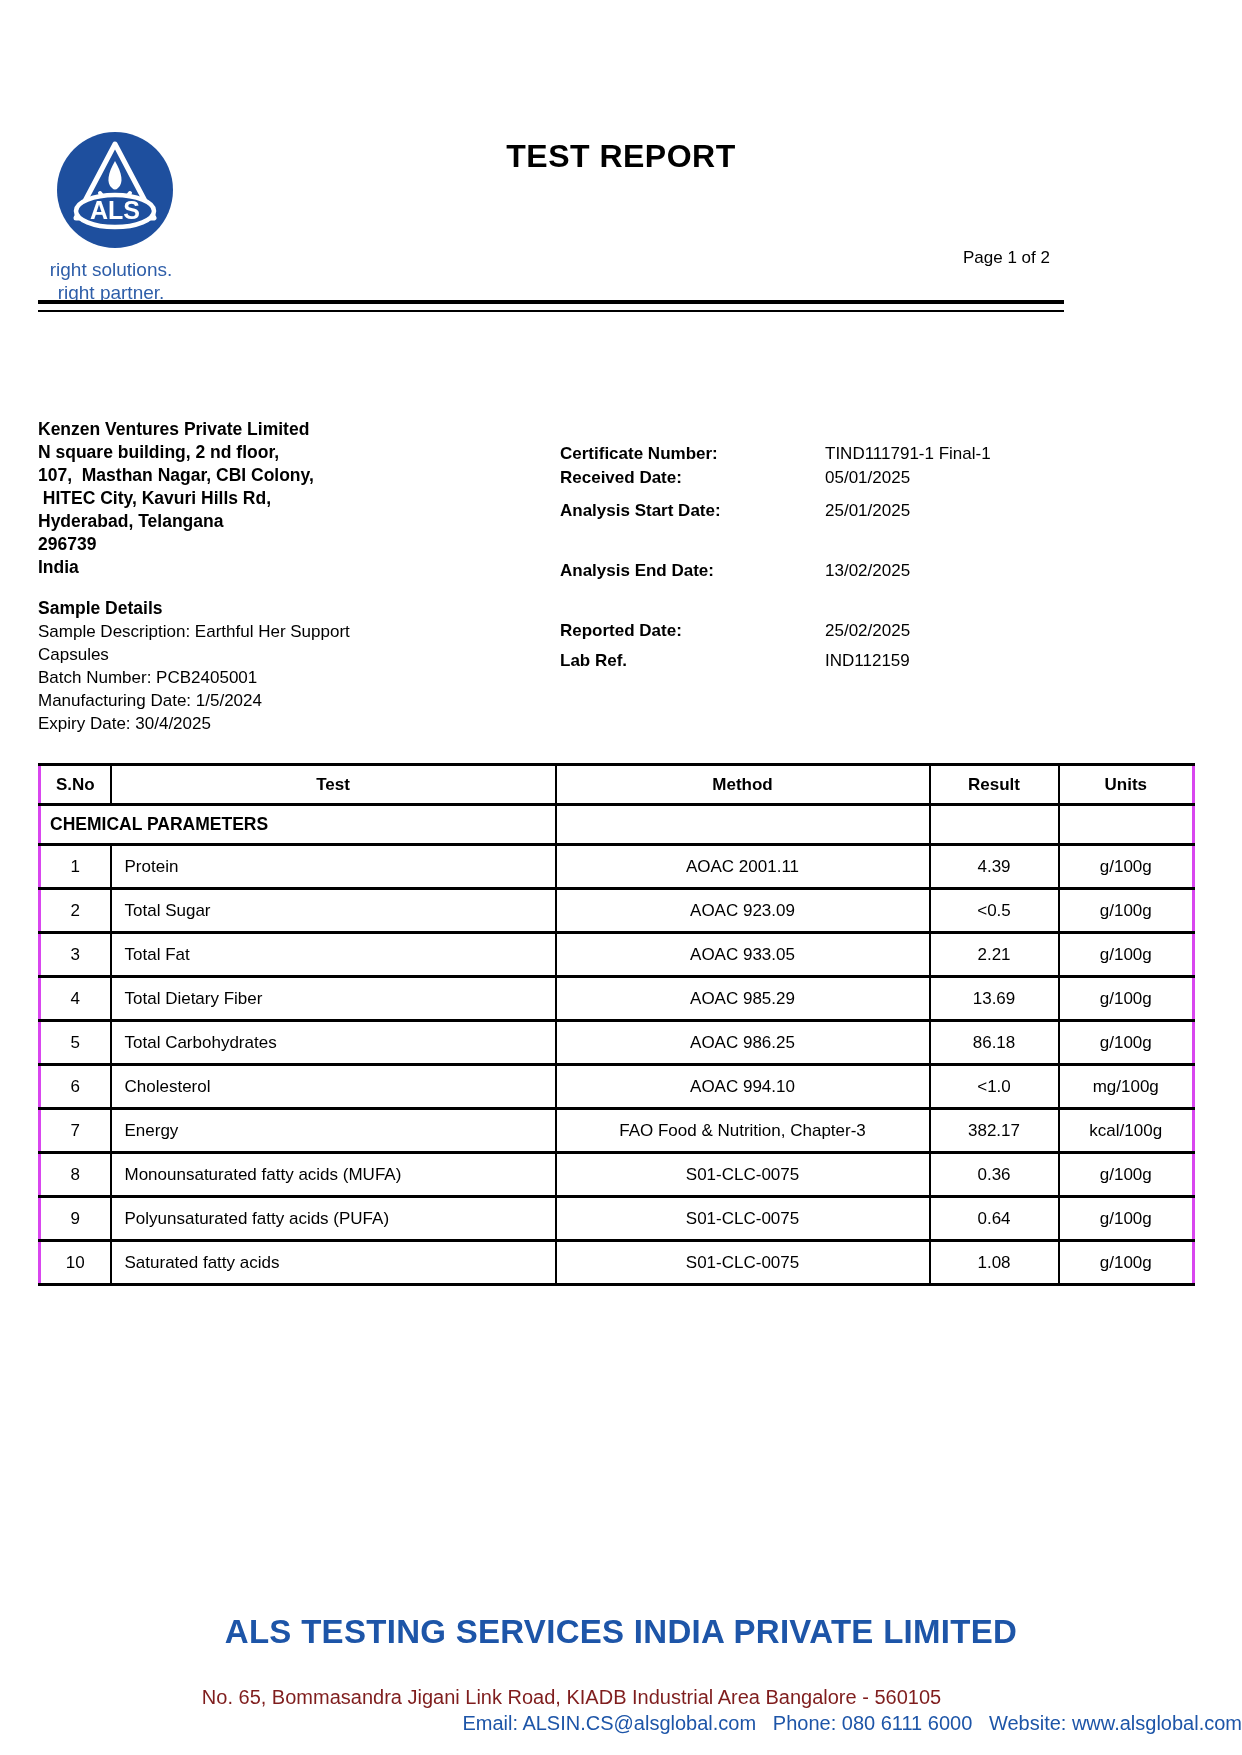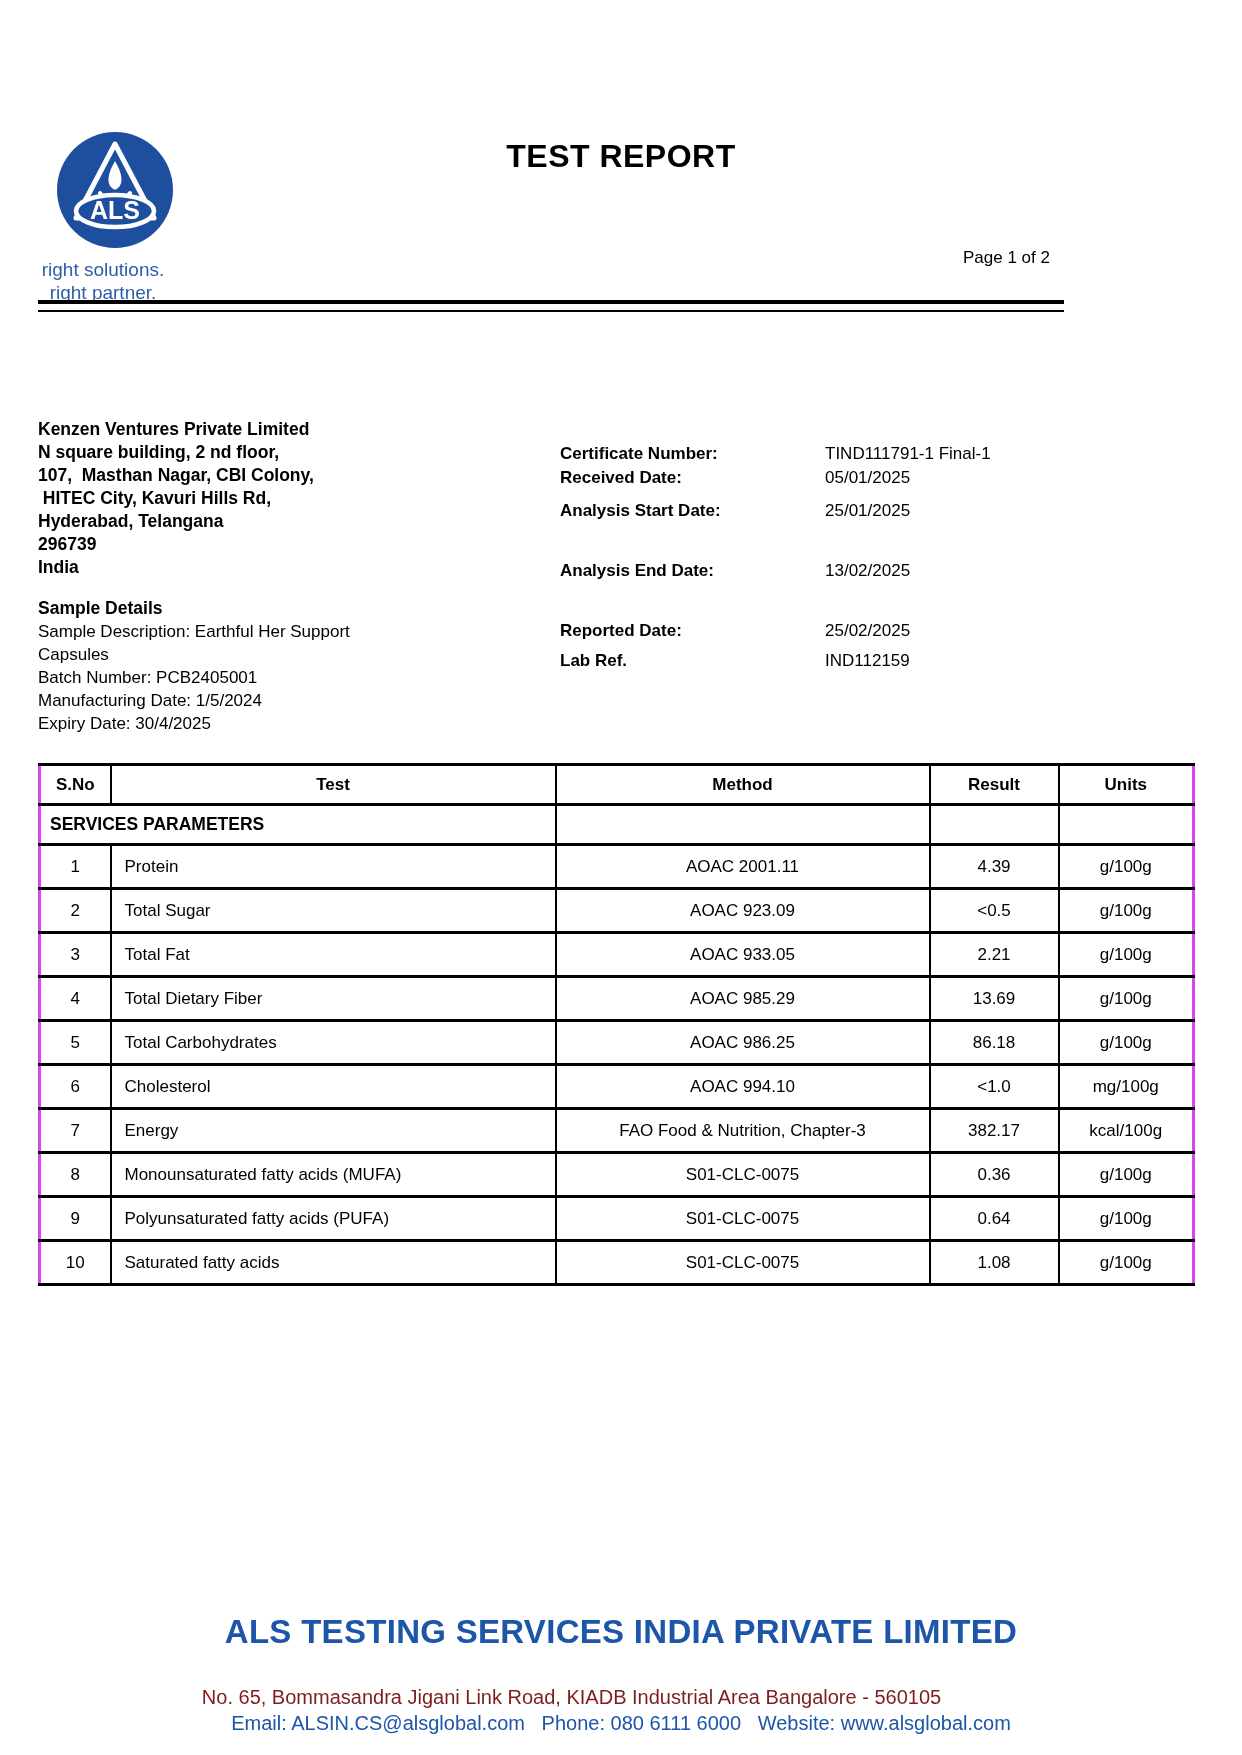--- a/index.html
+++ b/index.html
@@ -15,21 +15,21 @@
     position:absolute; top:138px; left:0; width:1242px;
     text-align:center; font-size:32px; font-weight:bold; letter-spacing:0.5px;
   }
   .page-number {
     position:absolute; top:248px; left:963px; font-size:17px;
   }
   .logo-wrap { position:absolute; top:130px; left:55px; width:120px; height:120px; }
   .logo-wrap svg { display:block; width:120px; height:120px; }
   .logo-als-text { font-family:"Liberation Sans", sans-serif; font-weight:bold; }
   .tagline {
-    position:absolute; top:258px; left:28px; width:150px;
+    position:absolute; top:258px; left:36px; width:150px;
     text-align:center; color:#2e5ea9; font-size:19px; line-height:23px;
   }
   .rule-thick { position:absolute; left:38px; top:300px; width:1026px; height:4px; background:#000; }
   .rule-thin  { position:absolute; left:38px; top:310px; width:1026px; height:2px; background:#000; }
 
   
   .customer {
     position:absolute; left:38px; top:418px;
     font-size:17.5px; font-weight:bold; line-height:23px;
   }
@@ -65,21 +65,21 @@
   
   .footer-company {
     position:absolute; top:1613px; left:0; width:1242px; text-align:center;
     color:#1d55a8; font-weight:bold; font-size:33px; letter-spacing:0.3px;
   }
   .footer-address {
     position:absolute; top:1686px; left:0; width:1143px; text-align:center;
     color:#7f1d1d; font-size:20px;
   }
   .footer-contact {
-    position:absolute; top:1712px; left:0; width:1242px; text-align:center;
+    position:absolute; top:1712px; left:0; width:1242px; text-align:right;
     color:#1d55a8; font-size:20px; white-space:pre;
   }
 </style>
 </head>
 <body>
 
 <div class="page-title">TEST REPORT</div>
 <div class="page-number">Page 1 of 2</div>
 
 <div class="logo-wrap">
@@ -148,21 +148,21 @@
   </colgroup>
   <thead>
     <tr>
       <th>S.No</th>
       <th>Test</th>
       <th>Method</th>
       <th>Result</th>
       <th>Units</th>
     </tr>
     <tr class="section-row">
-      <td colspan="2">SERVICES PARAMETERS</td>
+      <td colspan="2">CHEMICAL PARAMETERS</td>
       <td></td>
       <td></td>
       <td></td>
     </tr>
   </thead>
   <tbody>
   <tr>
     <td class="cell-sno">1</td>
     <td class="cell-test">Protein</td>
     <td class="cell-method">AOAC 2001.11</td>

